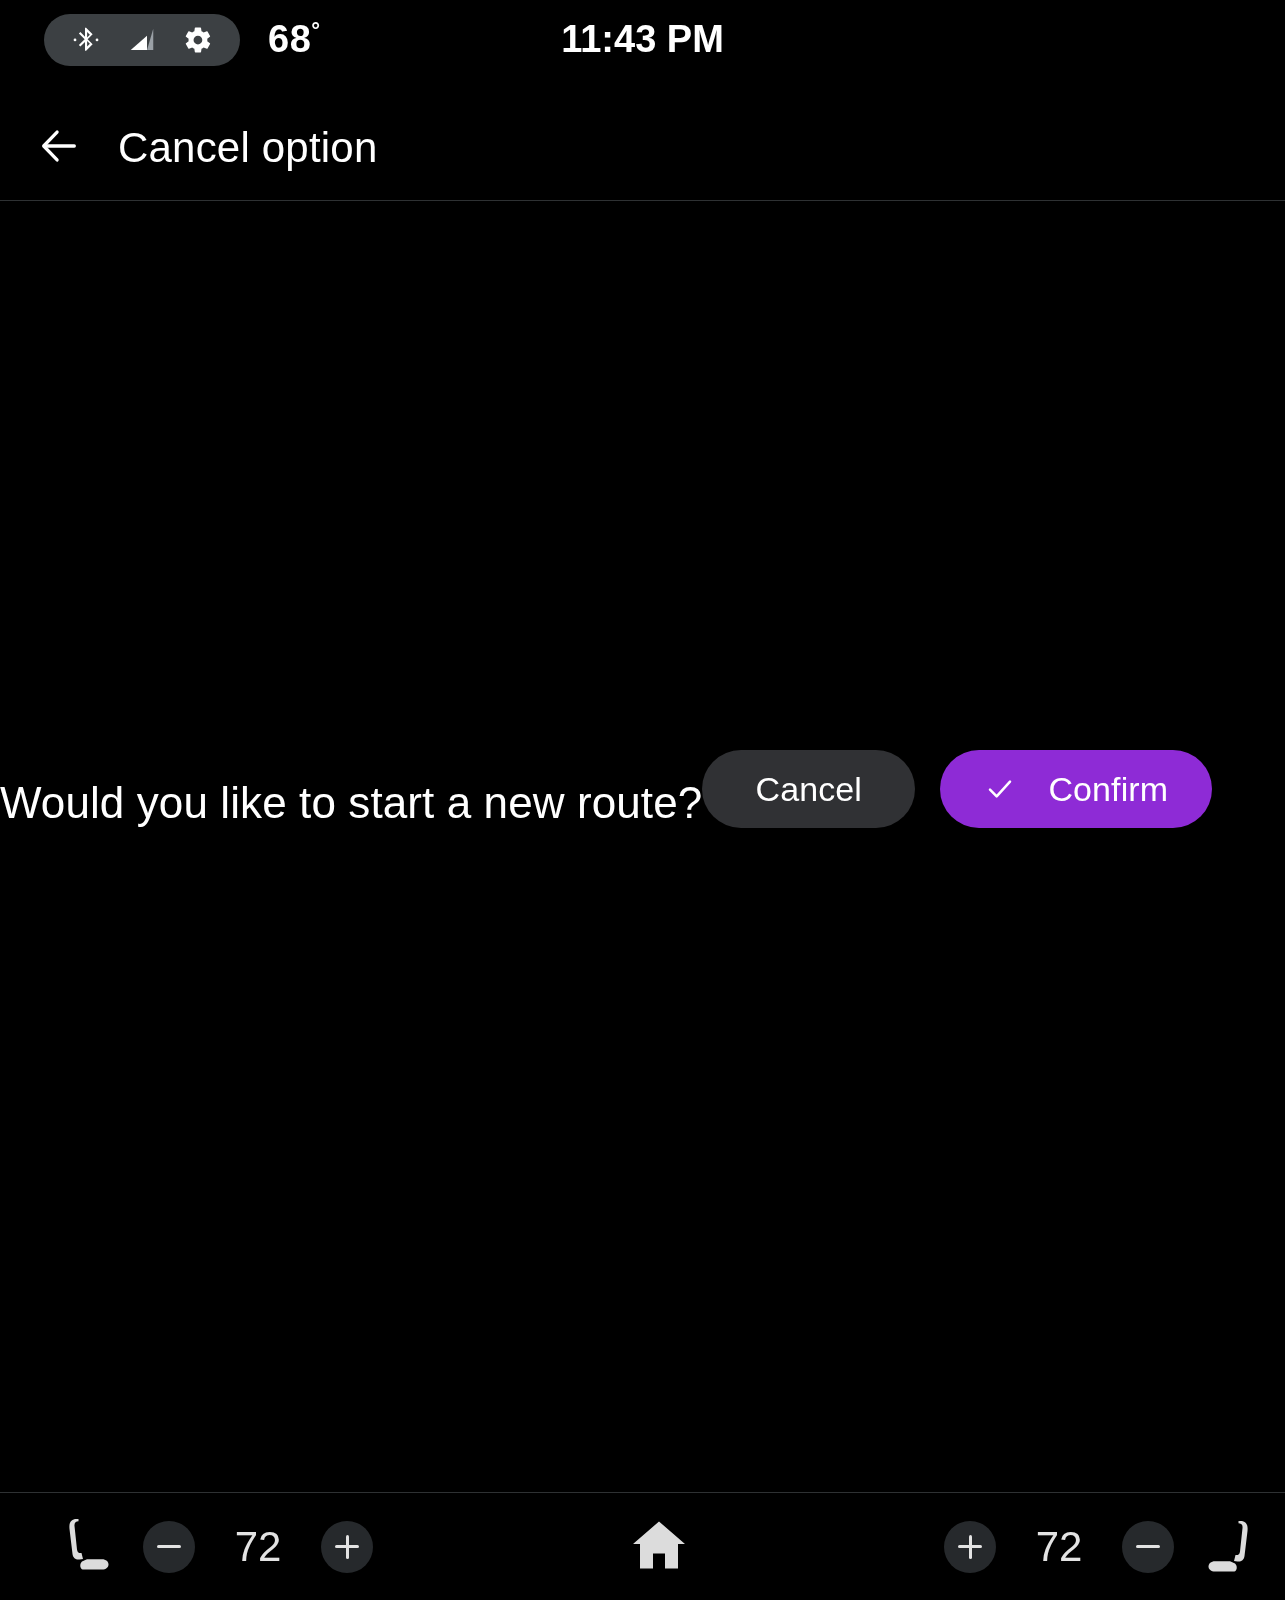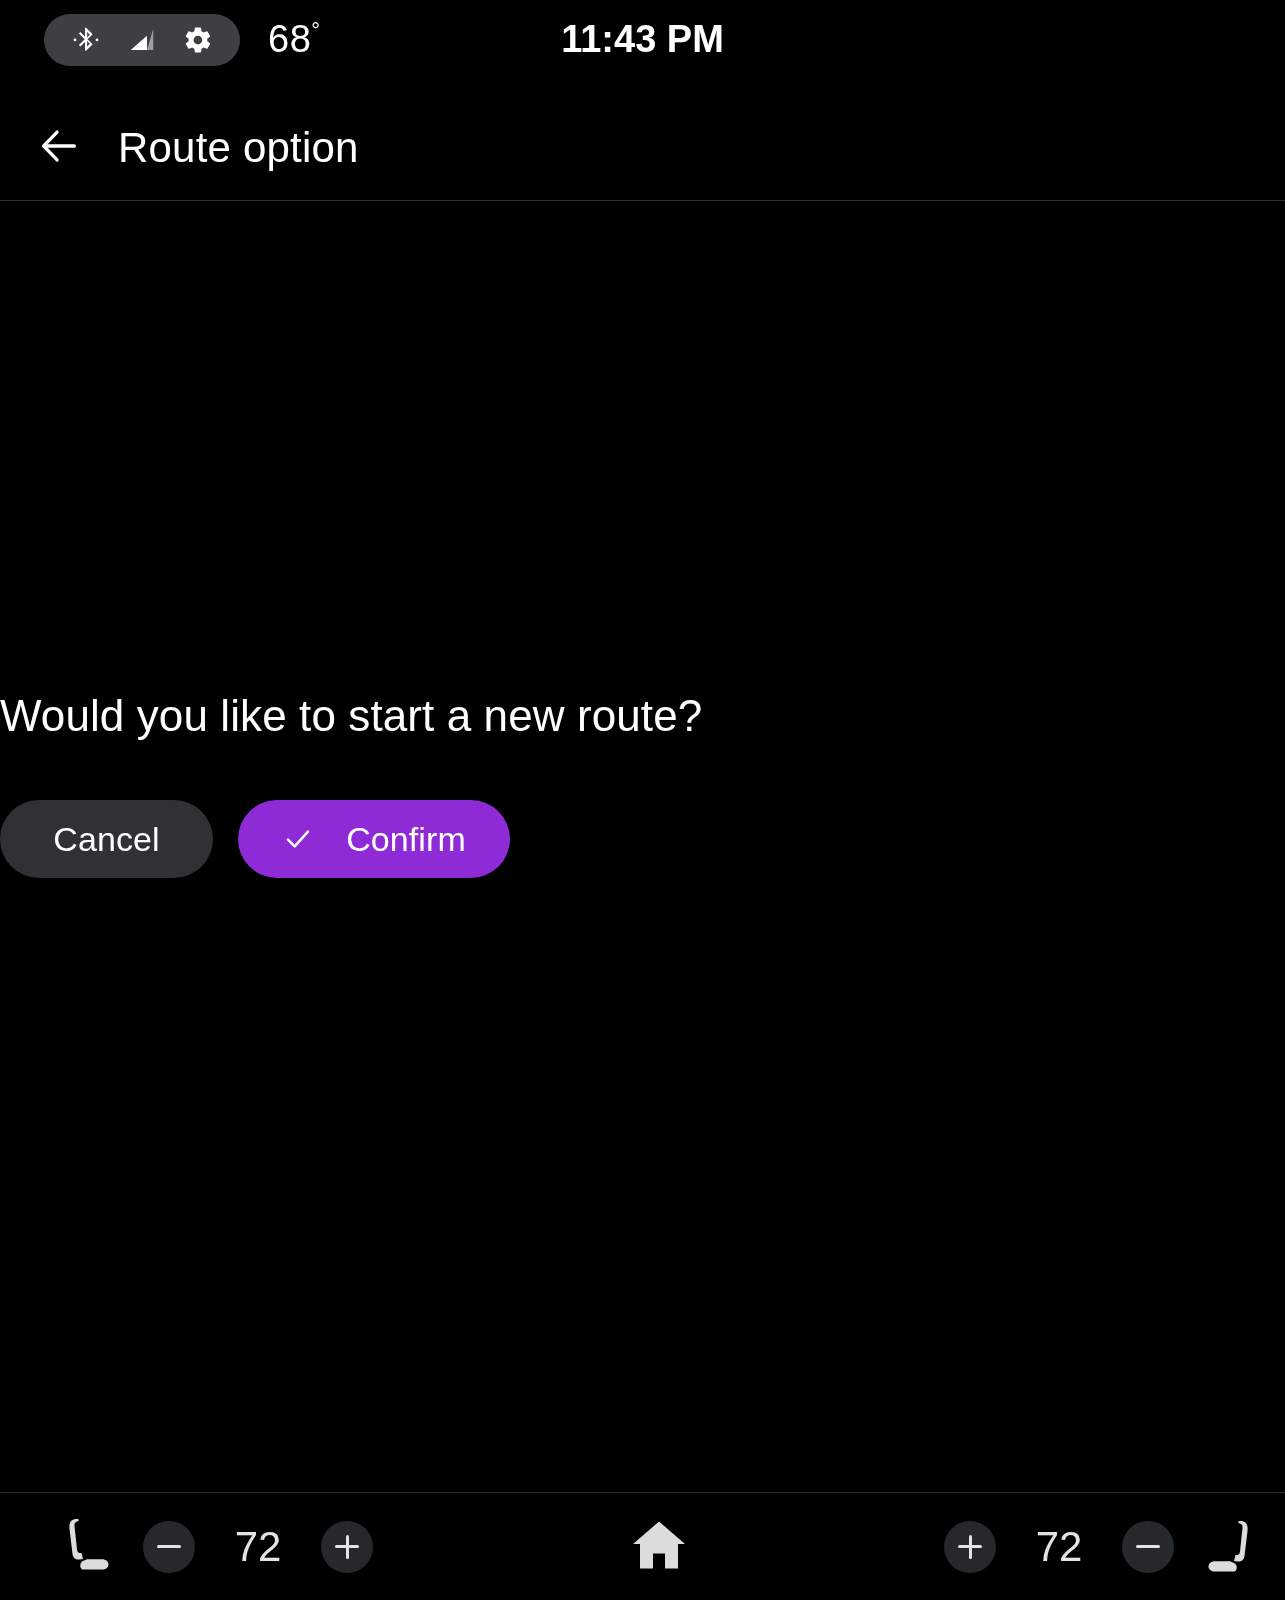--- a/index.html
+++ b/index.html
@@ -40,21 +40,21 @@
     padding: 0 14px;
   }
 
   .sb-icon { display: flex; align-items: center; justify-content: center; }
 
   #status-temp {
     position: absolute;
     left: 268px;
     top: 13px;
     font-size: 38px;
-    font-weight: 400;
+    font-weight: 700;
     letter-spacing: 0.5px;
     color: #ffffff;
     line-height: 52px;
   }
   #status-temp .deg {
     font-size: 22px;
     vertical-align: super;
     line-height: 1;
   }
 
@@ -116,22 +116,22 @@
     height: 1291px;
     background: #000000;
   }
 
   #dialog {
     position: absolute;
     top: 490px;
     left: 0;
     width: 1026px;
     display: flex;
-    flex-direction: column;
-    align-items: flex-start;
+    flex-direction: row;
+    align-items: flex-end;
   }
 
   #dialog-message {
     font-size: 44px;
     font-weight: 400;
     color: #ffffff;
     letter-spacing: 0.1px;
     text-align: center;
     white-space: nowrap;
   }
@@ -279,21 +279,21 @@
 
 <div id="app-bar">
   <div id="back-button">
     <span>
       <svg width="46" height="46" viewBox="0 0 24 24" fill="none" stroke="#ffffff" stroke-width="1.7" stroke-linecap="round" stroke-linejoin="round">
         <line x1="20" y1="12" x2="4.5" y2="12"></line>
         <polyline points="11,4.7 4,12 11,19.3"></polyline>
       </svg>
     </span>
   </div>
-  <div id="app-bar-title">Route option</div>
+  <div id="app-bar-title">Cancel option</div>
 </div>
 
 <div id="top-divider"></div>
 
 <div id="content">
   <div id="dialog">
     <div id="dialog-message">Would you like to start a new route?</div>
     <div id="dialog-actions">
       <button class="dlg-btn" id="cancel-button">Cancel</button>
       <button class="dlg-btn" id="confirm-button">

